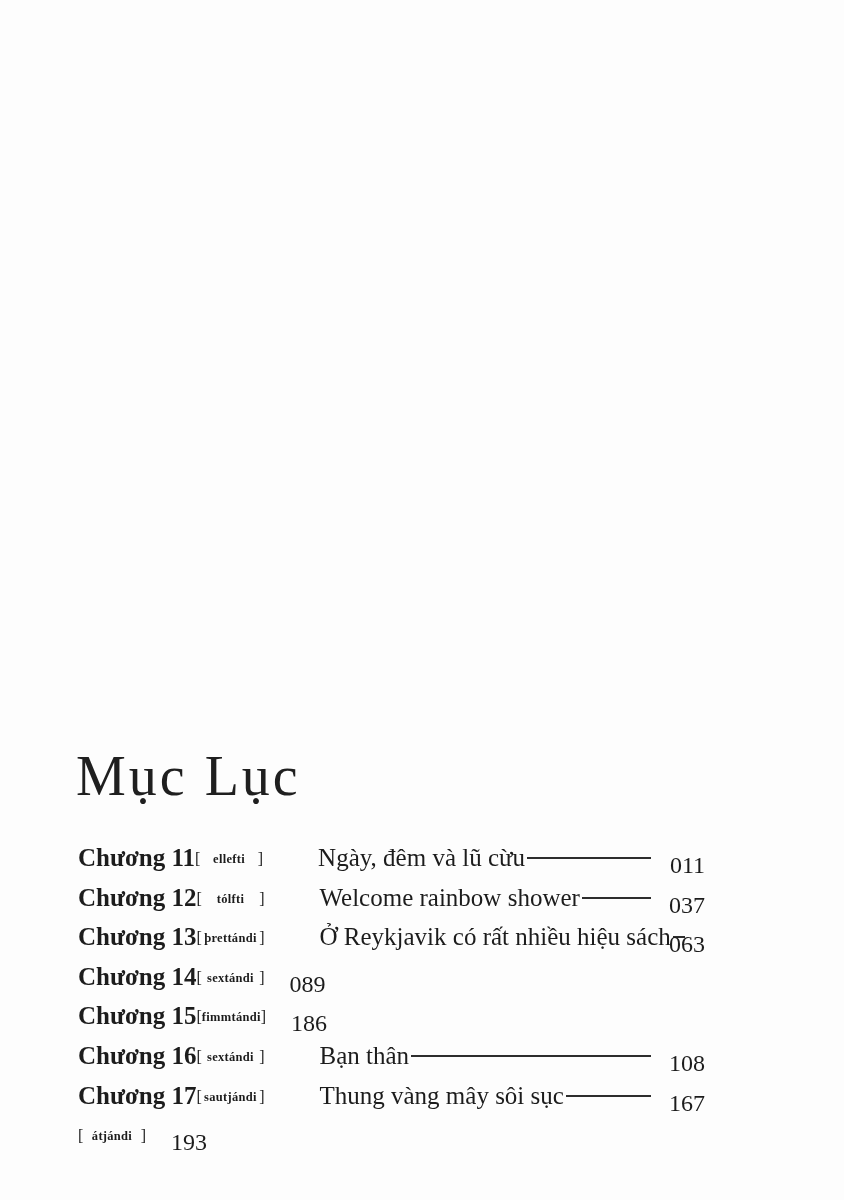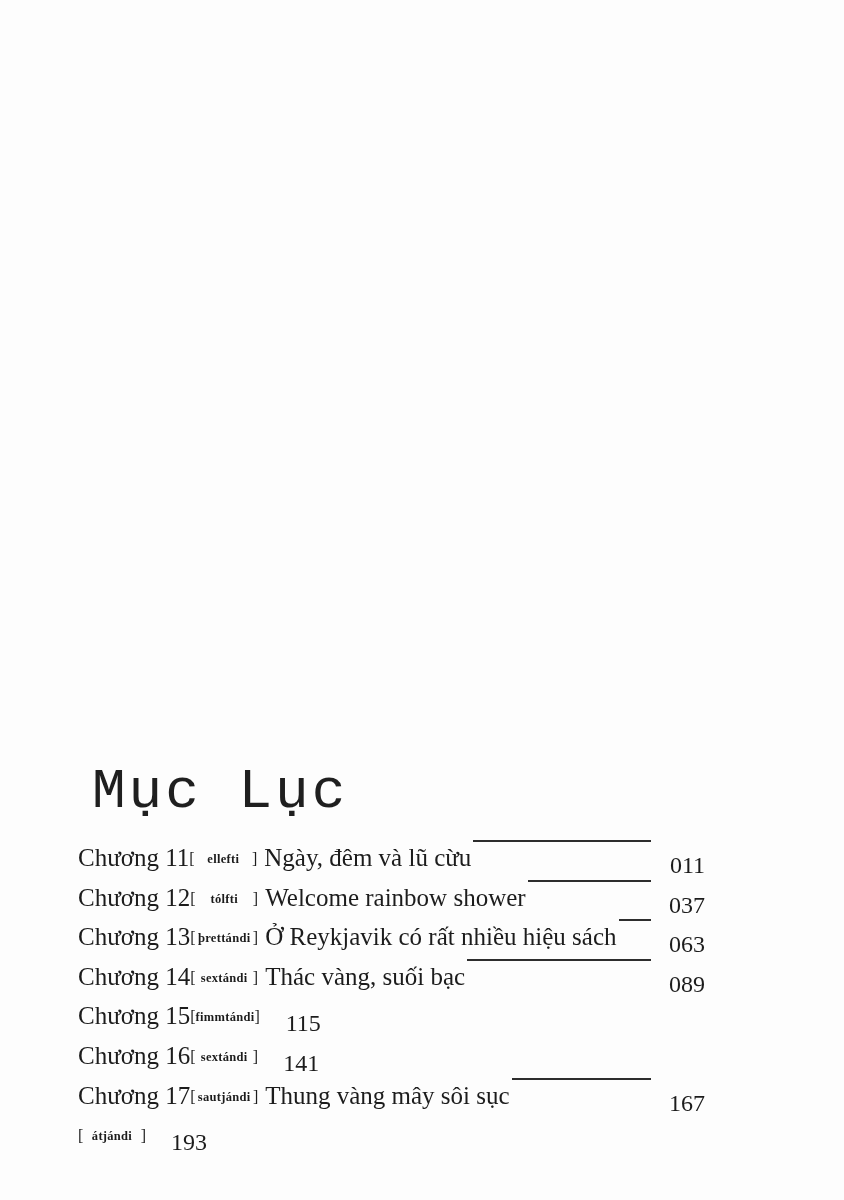--- a/index.html
+++ b/index.html
@@ -13,22 +13,22 @@
     height: 1200px;
     background: #fdfdfd;
     overflow: hidden;
     color: #1c1c1c;
     font-family: "Liberation Serif", "DejaVu Serif", serif;
   }
   .page-title {
     position: absolute;
     left: 76px;
     top: 746px;
-    margin: 16px;
-    font-family: Liberation Mono, monospace;
+    margin: 0;
+    font-family: Liberation Serif, serif;
     font-weight: 200;
     font-size: 56px;
     letter-spacing: 3px;
     color: #1f1f1f;
     line-height: 1.1;
   }
   .toc {
     position: absolute;
     left: 78px;
     right: 139px;
@@ -36,20 +36,21 @@
   }
   .row {
     display: flex;
     align-items: baseline;
     line-height: 36.6px;
     font-size: 25px;
     white-space: nowrap;
   }
   .ch {
     flex: 0 0 110px;
+    font-weight: bold;
   }
   .bracket {
     flex: 0 0 68px;
     display: flex;
     justify-content: space-between;
     align-items: baseline;
     margin-right: 7px;
     transform: translateY(-2px);
   }
   .br {
@@ -59,22 +60,23 @@
   .ord {
     font-size: 12.5px;
     font-weight: 700;
     letter-spacing: 0.3px;
     align-self: center;
     font-family: Liberation Serif, serif;
   }
   .titlecell {
     flex: 1 1 auto;
     display: flex;
-    align-items: flex-start;
+    align-items: center;
     min-width: 0;
+    margin-left: 48px;
   }
   .t {
     white-space: nowrap;
   }
   .leader {
     flex: 1 1 auto;
     min-width: 12px;
     height: 0;
     border-bottom: 2px solid #2d2d2d;
     margin-left: 2px;
@@ -135,45 +137,45 @@
     <span class="page-num">063</span>
   </div>
 
   <div class="row">
     <span class="ch">Chương 14</span>
     <span class="bracket">
       <span class="br">[</span>
       <span class="ord">sextándi</span>
       <span class="br">]</span>
     </span>
-    <span class="titlecell">
-      <span class="t">Thác vàng, suối bạc</span>
-      <span class="leader"></span>
-    </span>
     <span class="page-num">089</span>
   </div>
 
   <div class="row">
     <span class="ch">Chương 15</span>
     <span class="bracket">
       <span class="br">[</span>
       <span class="ord">fimmtándi</span>
       <span class="br">]</span>
     </span>
-    <span class="page-num">115</span>
+    <span class="page-num">186</span>
   </div>
 
   <div class="row">
     <span class="ch">Chương 16</span>
     <span class="bracket">
       <span class="br">[</span>
       <span class="ord">sextándi</span>
       <span class="br">]</span>
     </span>
-    <span class="page-num">141</span>
+    <span class="titlecell">
+      <span class="t">Bạn thân</span>
+      <span class="leader"></span>
+    </span>
+    <span class="page-num">108</span>
   </div>
 
   <div class="row">
     <span class="ch">Chương 17</span>
     <span class="bracket">
       <span class="br">[</span>
       <span class="ord">sautjándi</span>
       <span class="br">]</span>
     </span>
     <span class="titlecell">

